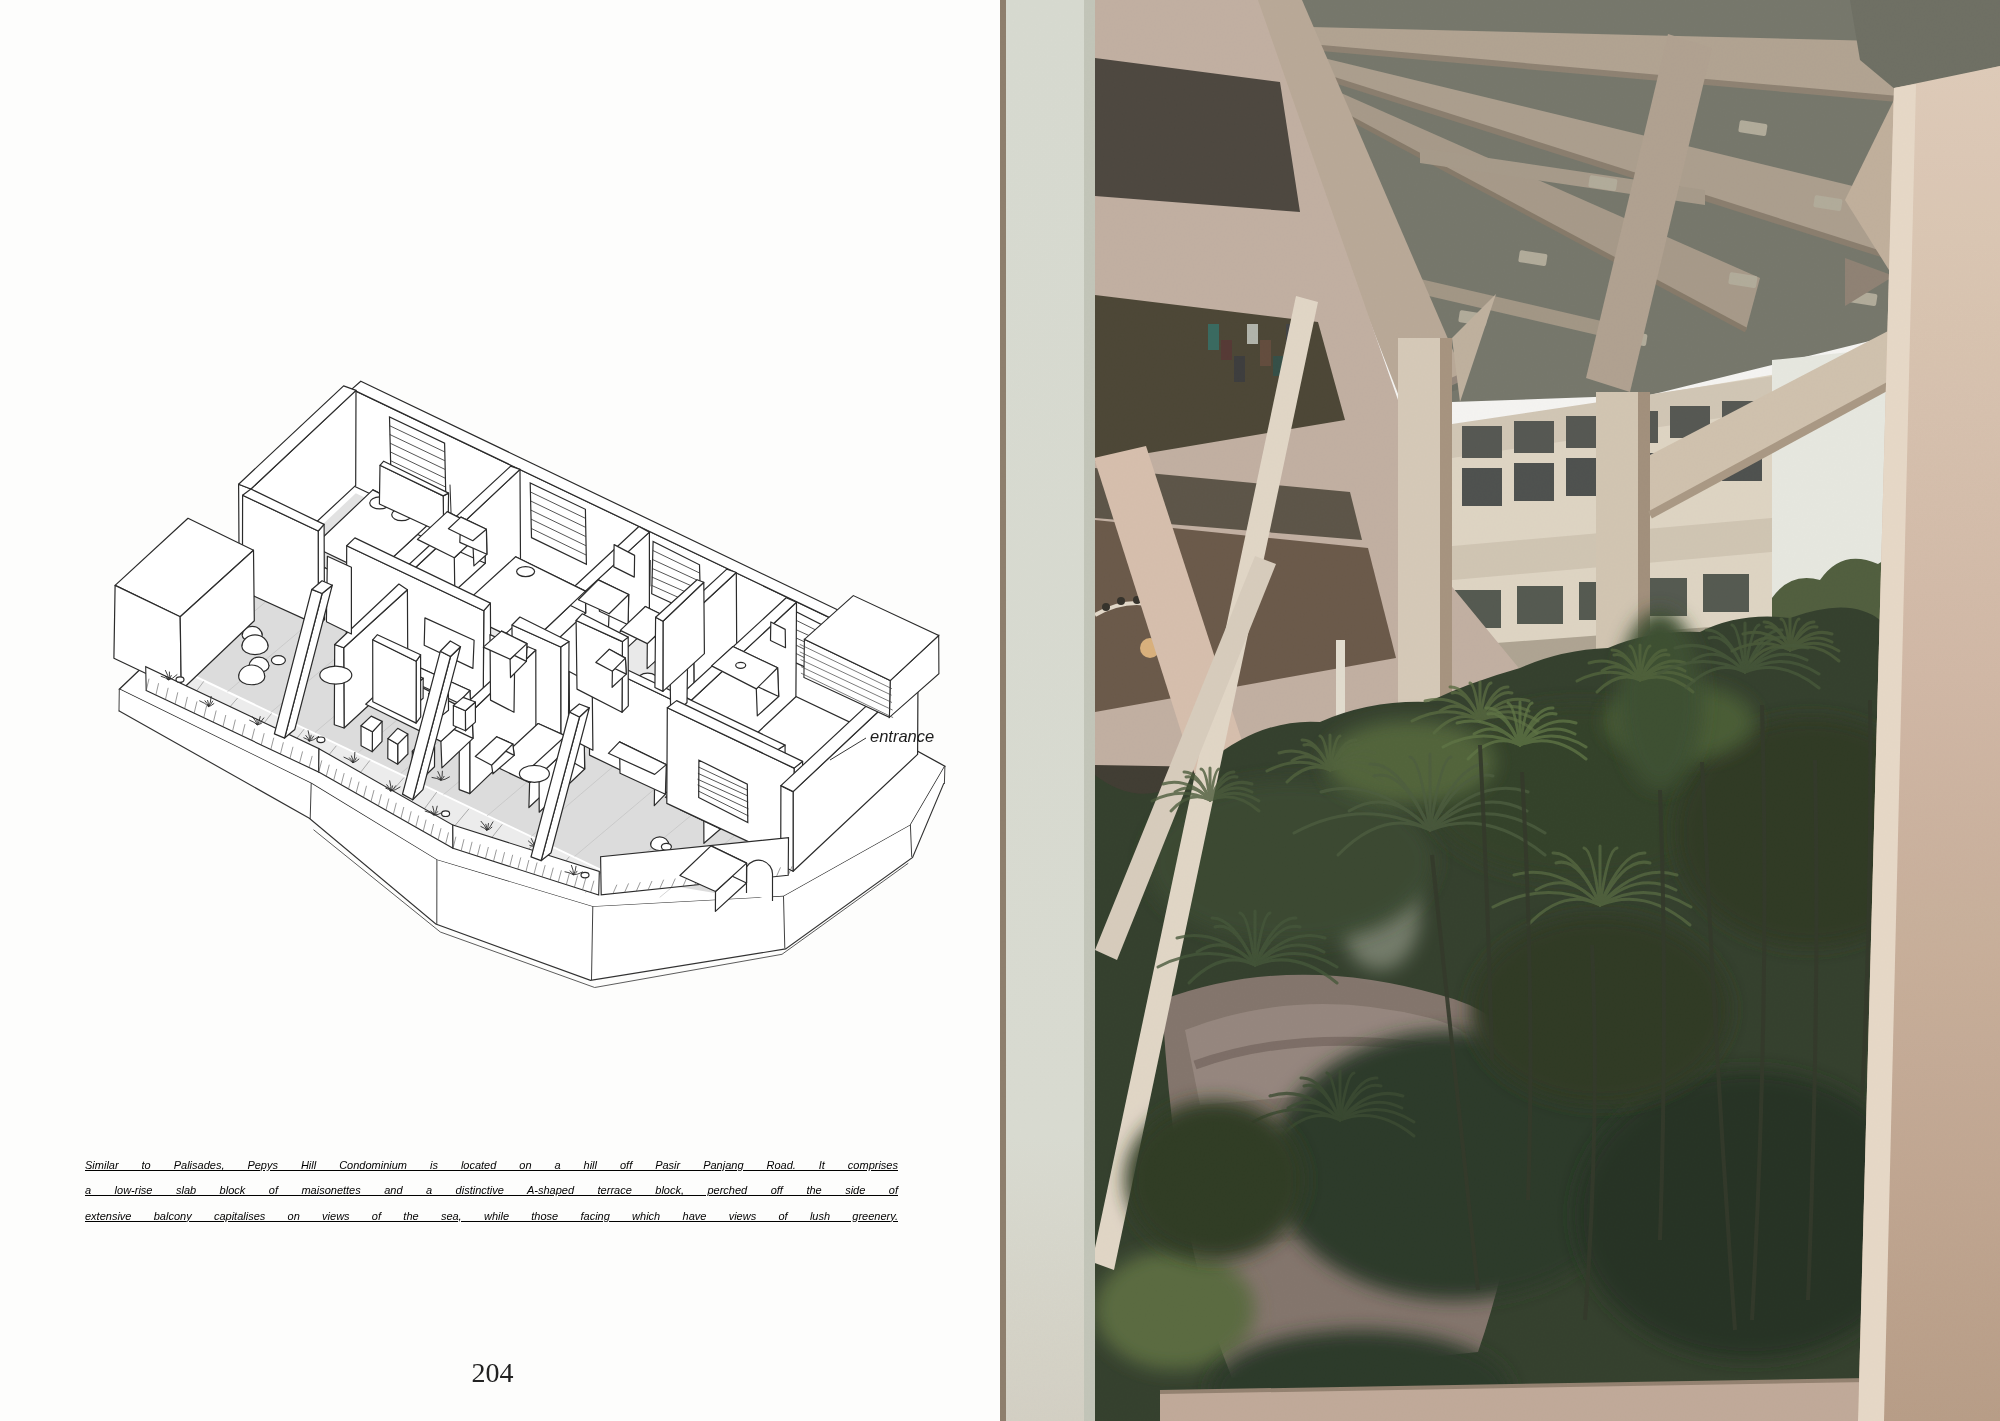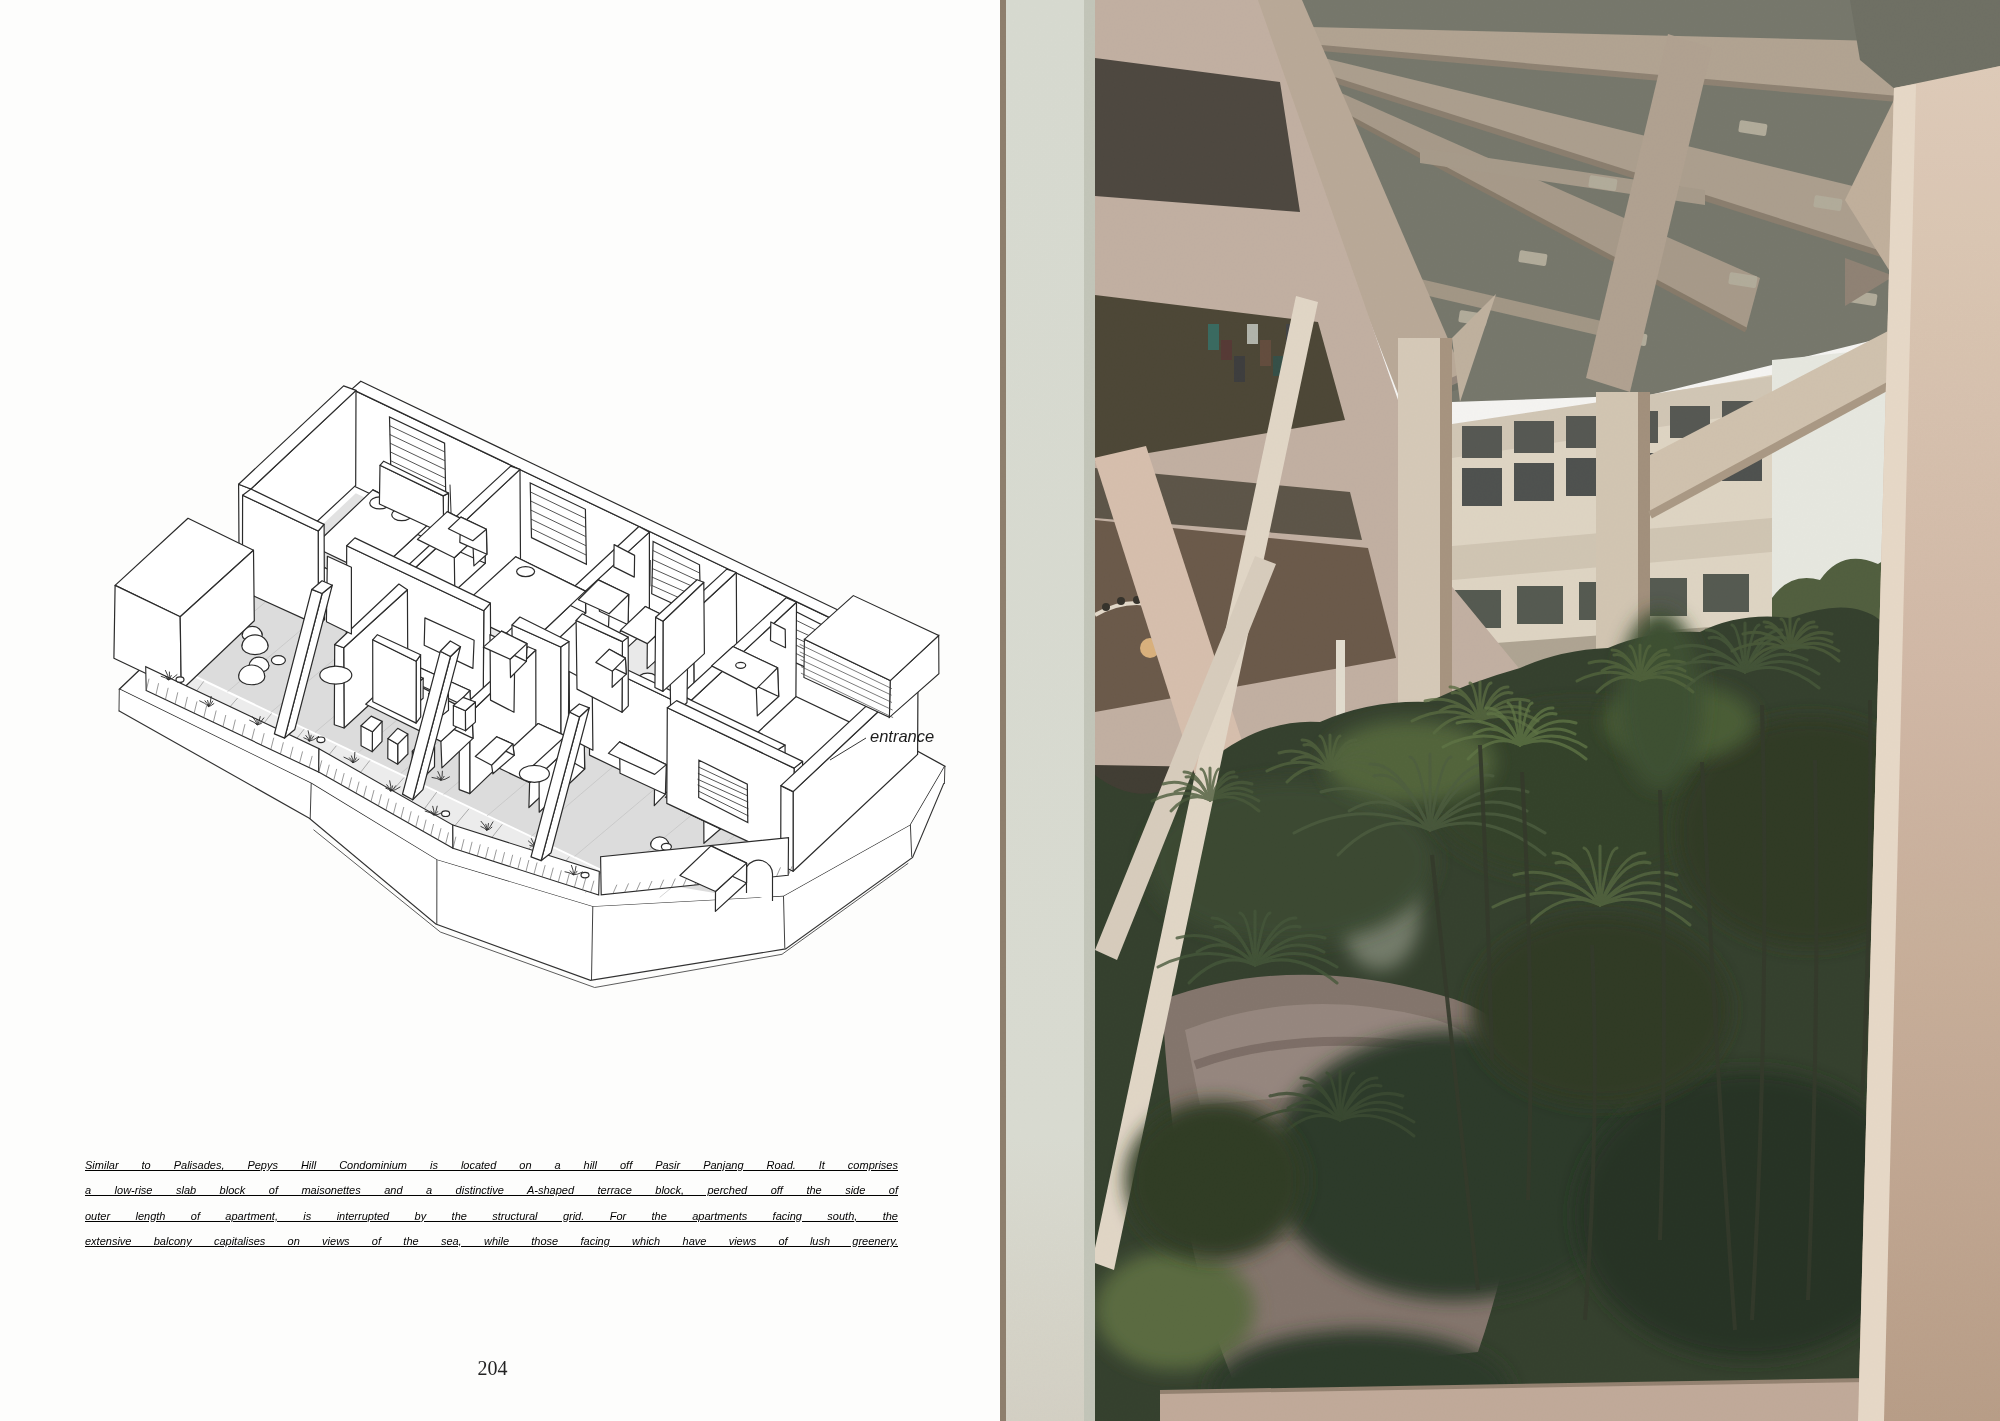--- a/index.html
+++ b/index.html
@@ -1,20 +1,20 @@
 <!DOCTYPE html>
 <html><head><meta charset="utf-8">
 <style>
 html,body{margin:0;padding:0;background:#fdfdfc;width:2000px;height:1421px;overflow:hidden;}
 #page{position:relative;width:2000px;height:1230px;font-family:"Liberation Sans",sans-serif;padding-left:43px;}
 #caption{position:absolute;left:85px;top:1153px;width:813px;font-style:italic;font-size:11px;
 line-height:25.3px;color:#000000;text-decoration:underline;}
 .tl{text-align:justify;text-align-last:justify;white-space:nowrap;}
 #pagenum{position:absolute;left:420px;top:1357px;width:145px;text-align:center;
-font-family:"Liberation Serif",serif;font-size:20px;color:#222;}
+font-family:"Liberation Serif",serif;font-size:28px;color:#222;}
 </style></head>
 <body>
 <div id="page">
 
 <svg style="position:absolute;left:60px;top:355px" width="900" height="760" viewBox="0 0 900 760">
 
 <polygon points="59.3,334.2 251.2,428.4 376.9,505.0 532.8,551.8 723.5,541.5 850.4,470.2 884.9,411.2 833.1,382.7 285.7,117.9" fill="white" stroke="#2b2b2b" stroke-width="1.3" stroke-linejoin="round"></polygon>
 
 <polygon points="59.3,334.2 251.2,428.4 376.9,505.0 532.8,551.8 723.5,541.5 850.4,470.2 884.9,411.2 883.9,428.1 852.6,502.5 725.6,593.9 530.5,625.4 375.8,569.0 249.3,463.2 58.8,355.7" fill="white" stroke="none"></polygon>
 <path d="M58.8,355.7 L249.3,463.2 L375.8,569.0 L530.5,625.4 L725.6,593.9 L852.6,502.5 L883.9,428.1" fill="none" stroke="#323232" stroke-width="1.15"></path>
@@ -685,21 +685,20 @@
       </g>
 
 <line x1="770" y1="405" x2="806" y2="383" stroke="#2b2b2b" stroke-width="0.95"></line>
 
 <text x="810" y="387" font-family="Liberation Sans, sans-serif" font-size="16.5" font-style="italic" fill="#1c1c1c">entrance</text>
 </svg>
 
 <div id="caption">
 <div class="tl">Similar to Palisades, Pepys Hill Condominium is located on a hill off Pasir Panjang Road. It comprises</div>
 <div class="tl">a low-rise slab block of maisonettes and a distinctive A-shaped terrace block, perched off  the side of</div>
-<div class="tl">outer length of apartment, is interrupted by the structural grid. For the apartments facing south, the</div>
 <div class="tl">extensive balcony capitalises on views of the sea, while those facing which have views of lush greenery.</div>
 </div>
 
 <div id="pagenum">204</div>
 
 <svg style="position:absolute;left:1000px;top:0" width="1000" height="1421" viewBox="0 0 1000 1421">
 <defs>
         <filter id="soft" x="-40%" y="-40%" width="180%" height="180%">
           <feGaussianBlur stdDeviation="9"></feGaussianBlur>
         </filter>

